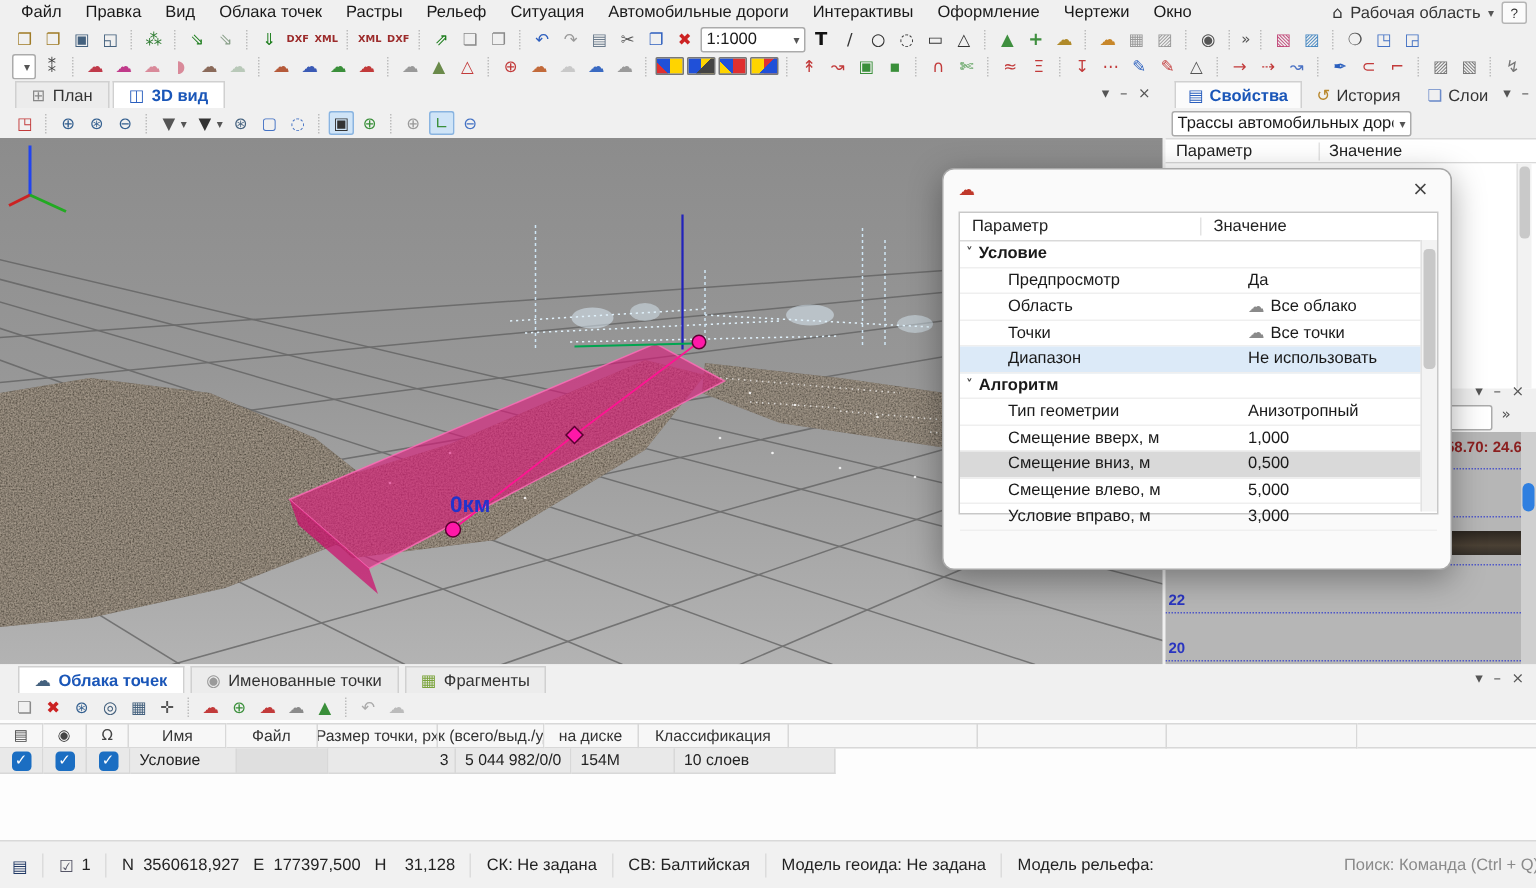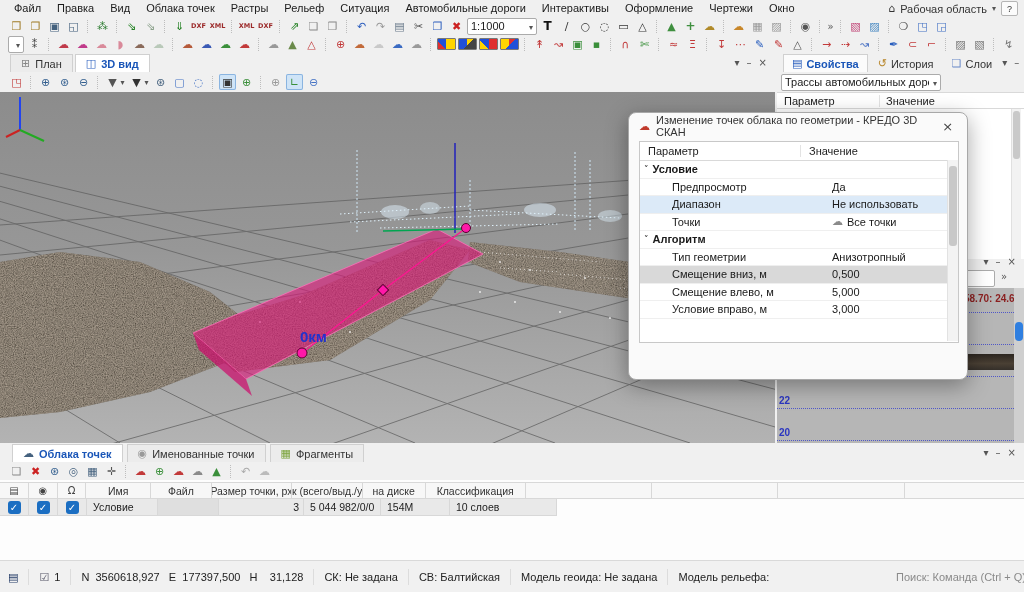--- a/index.html
+++ b/index.html
@@ -463,60 +463,70 @@
       <div id="sec-scroll">
         <div id="sec-thumb"></div>
       </div>
     </div>
   </div>
 </div>
 
 <div id="dialog">
   <div id="dlg-title">
     <span class="ic" style="color:#c0392b">☁</span>
-    <span>Изменение точек облака по геометрии - КРЕДО 3D СКАН</span>
     <span id="dlg-close">×</span>
   </div>
   <div id="dlg-table">
     <div class="dhead">
       <span class="c1">Параметр</span>
       <span class="c2">Значение</span>
     </div>
     <div class="drow group">
       <span class="p">
           <span class="gcaret">˅</span>
           <span>Условие</span>
         </span>
         <span class="v"></span>
     </div>
     <div class="drow">
       <span class="p child">Предпросмотр</span>
         <span class="v">Да</span>
     </div>
-    <div class="drow hl-blue">
-      <span class="p child">Диапазон</span>
-        <span class="v">Не использовать</span>
+    <div class="drow">
+      <span class="p child">Область</span>
+      <span class="v">
+          <span class="cellcloud"></span>
+          <span>Все облако</span>
+        </span>
     </div>
     <div class="drow">
       <span class="p child">Точки</span>
       <span class="v">
           <span class="cellcloud"></span>
           <span>Все точки</span>
         </span>
     </div>
+    <div class="drow hl-blue">
+      <span class="p child">Диапазон</span>
+        <span class="v">Не использовать</span>
+    </div>
     <div class="drow group">
       <span class="p">
           <span class="gcaret">˅</span>
           <span>Алгоритм</span>
         </span>
         <span class="v"></span>
     </div>
     <div class="drow">
       <span class="p child">Тип геометрии</span>
         <span class="v">Анизотропный</span>
+    </div>
+    <div class="drow">
+      <span class="p child">Смещение вверх, м</span>
+        <span class="v">1,000</span>
     </div>
     <div class="drow hl-gray">
       <span class="p child">Смещение вниз, м</span>
         <span class="v">0,500</span>
     </div>
     <div class="drow">
       <span class="p child">Смещение влево, м</span>
         <span class="v">5,000</span>
     </div>
     <div class="drow">

